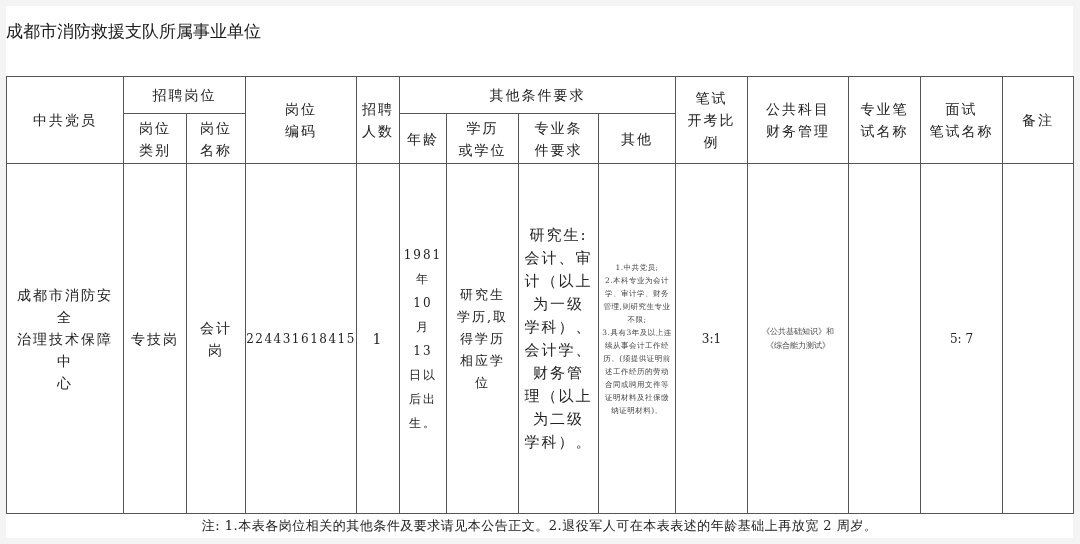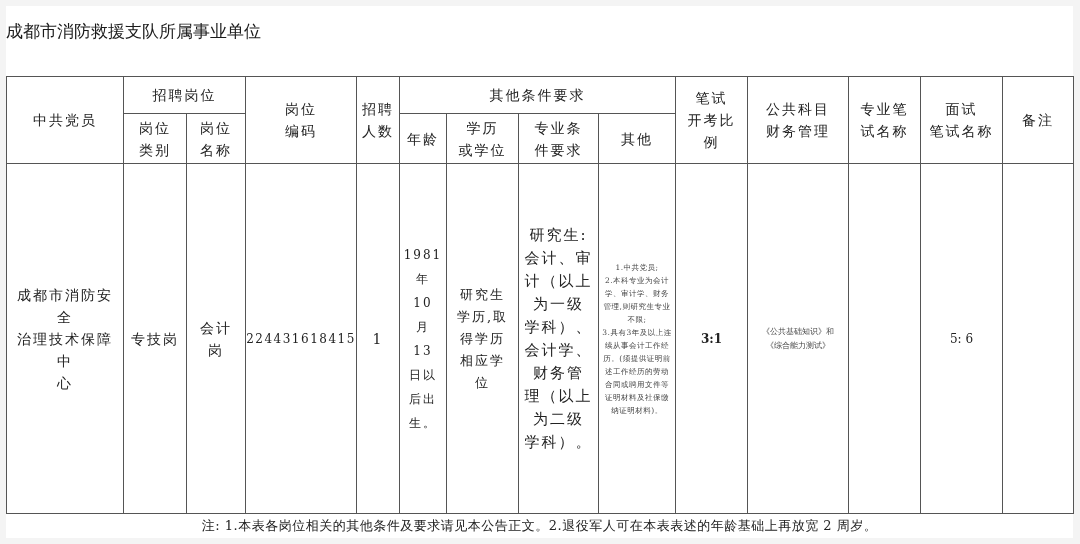--- a/index.html
+++ b/index.html
@@ -106,24 +106,24 @@
 为一级
 学科）、
 会计学、
 财务管
 理（以上
 为二级
 学科）。</span></td>
       <td class="small"><span class="col-text">1.中共党员;
 2.本科专业为会计学、审计学、财务管理,则研究生专业不限;
 3.具有3年及以上连续从事会计工作经历。(须提供证明前述工作经历的劳动合同或聘用文件等证明材料及社保缴纳证明材料)。</span></td>
-      <td style="font-size:12px;letter-spacing:0;font-weight:bold;"><span>3:1</span></td>
+      <td style="font-size:12px;letter-spacing:0;"><span>3:1</span></td>
       <td class="subj"><span class="col-text">《公共基础知识》和
 《综合能力测试》</span></td>
       <td><span></span></td>
-      <td style="font-size:12px;letter-spacing:0;"><span>5: 6</span></td>
+      <td style="font-size:12px;letter-spacing:0;"><span>5: 7</span></td>
       <td><span></span></td>
     </tr>
   </tbody>
     </table>
 
   <div class="note">注: 1.本表各岗位相关的其他条件及要求请见本公告正文。2.退役军人可在本表表述的年龄基础上再放宽 2 周岁。</div>
 </div>
 
 </body></html>

